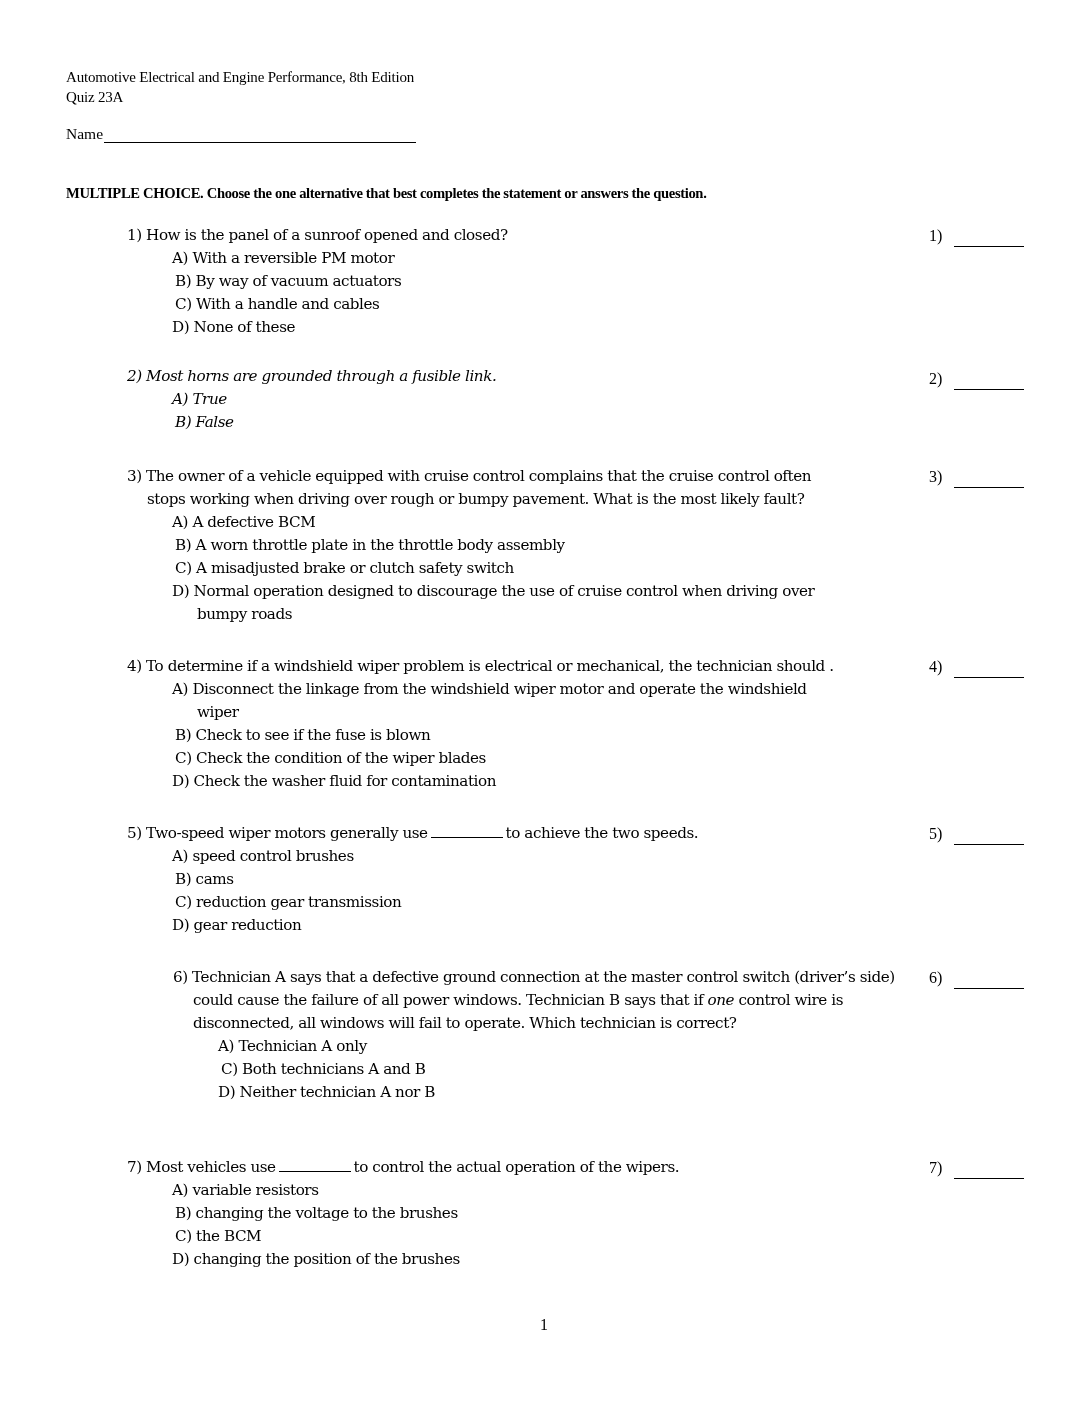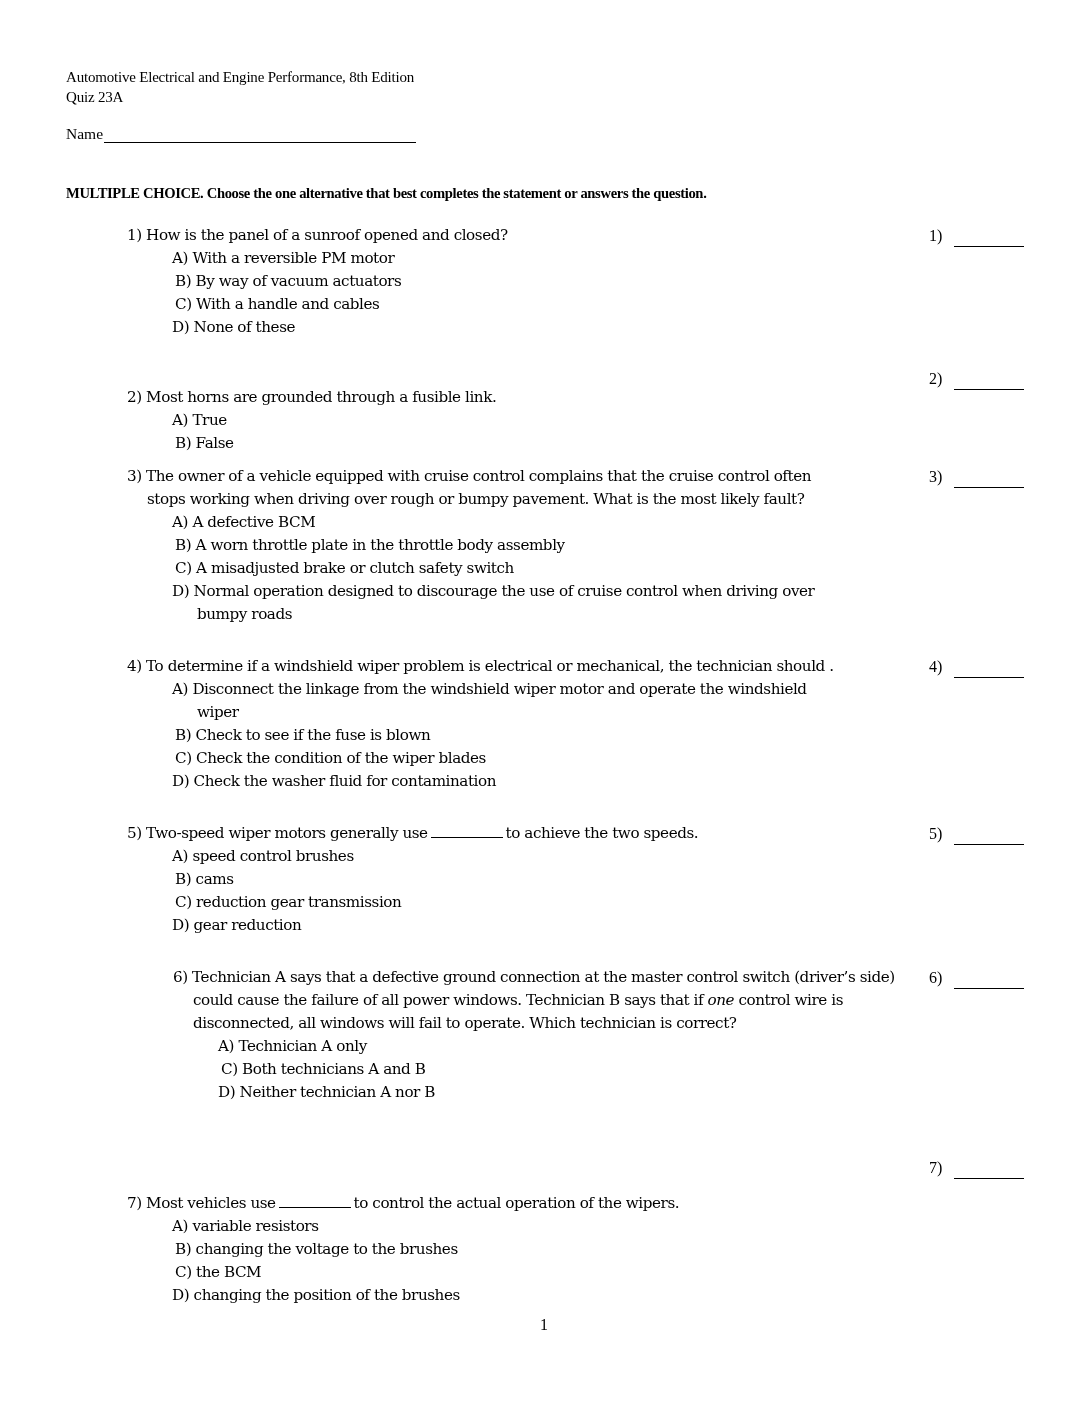--- a/index.html
+++ b/index.html
@@ -88,21 +88,21 @@
   <span class="choice"><span>A)</span> <span>With a reversible PM motor</span></span>
   <span class="choice indent1"><span>B)</span> <span>By way of vacuum actuators</span></span>
   <span class="choice indent1"><span>C)</span> <span>With a handle and cables</span></span>
   <span class="choice"><span>D)</span> <span>None of these</span></span>
 </div>
 <div class="ans" style="top:224px;">
   <span>1)</span>
   <span class="ans-line"></span>
 </div>
 
-<div class="q" style="top:386px;">
+<div class="q" style="top:365px;font-style:italic;">
   <span class="q-stem">
     <span>2)</span>
     <span>Most horns are grounded through a fusible link.</span>
   </span>
   <span class="choice"><span>A)</span> <span>True</span></span>
   <span class="choice indent1"><span>B)</span> <span>False</span></span>
 </div>
 <div class="ans" style="top:367px;">
   <span>2)</span>
   <span class="ans-line"></span>
@@ -163,21 +163,21 @@
   </span>
   <span class="choice"><span>A)</span> <span>Technician A only</span></span>
   <span class="choice indent1"><span>C)</span> <span>Both technicians A and B</span></span>
   <span class="choice"><span>D)</span> <span>Neither technician A nor B</span></span>
 </div>
 <div class="ans" style="top:966px;">
   <span>6)</span>
   <span class="ans-line"></span>
 </div>
 
-<div class="q" style="top:1192px;">
+<div class="q" style="top:1156px;">
   <span class="q-stem">
     <span>7)</span>
     <span>Most vehicles use</span><span class="blank"></span><span>to control the actual operation of the wipers.</span>
   </span>
   <span class="choice"><span>A)</span> <span>variable resistors</span></span>
   <span class="choice indent1"><span>B)</span> <span>changing the voltage to the brushes</span></span>
   <span class="choice indent1"><span>C)</span> <span>the BCM</span></span>
   <span class="choice"><span>D)</span> <span>changing the position of the brushes</span></span>
 </div>
 <div class="ans" style="top:1156px;">

